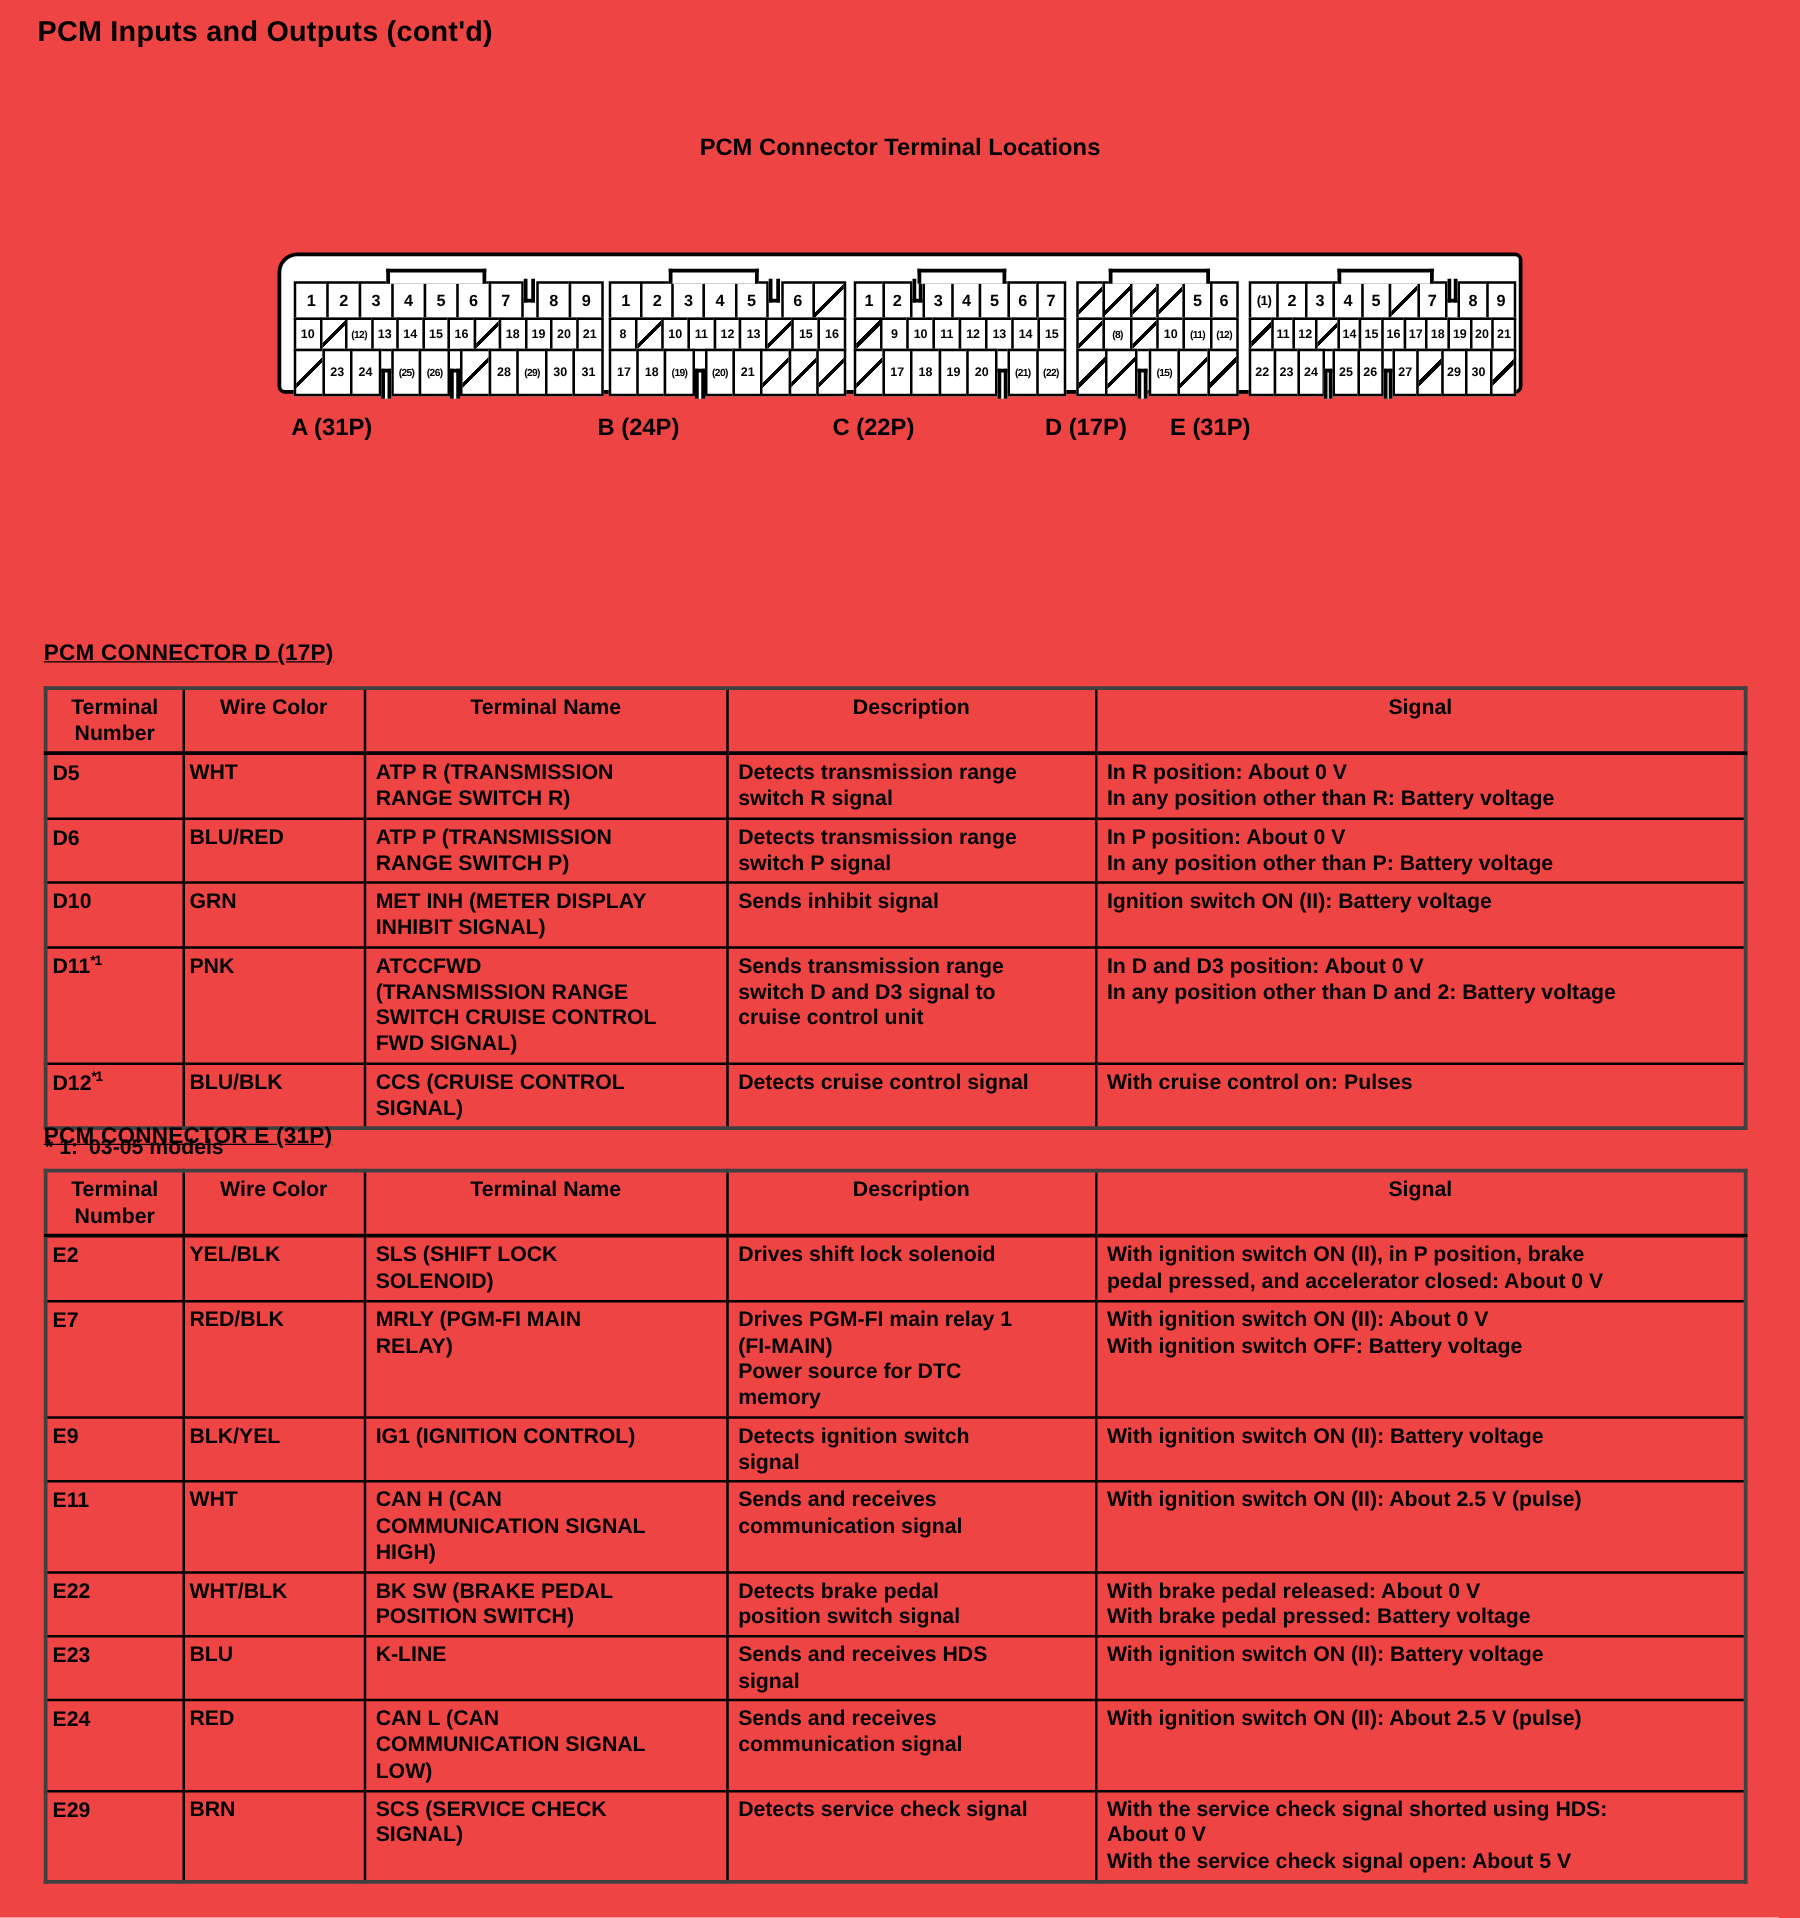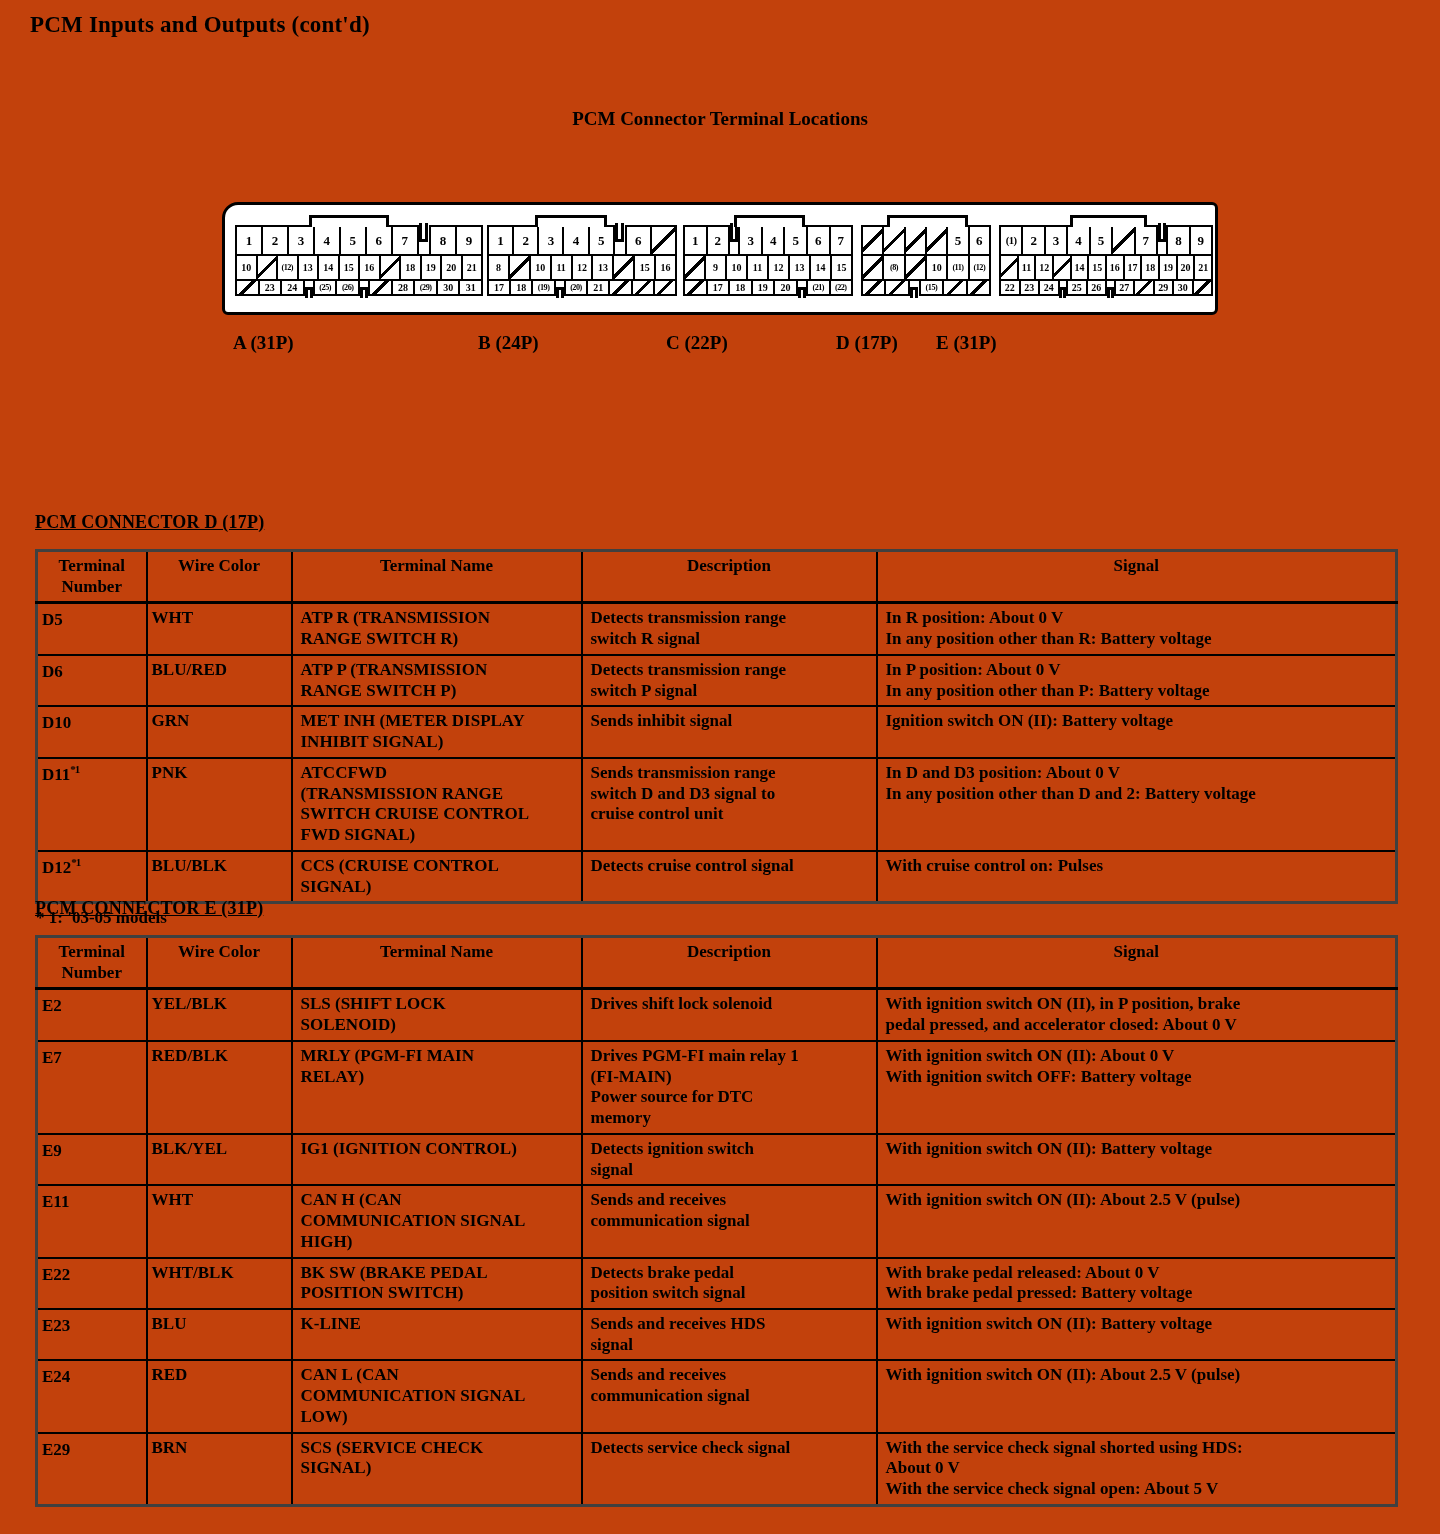--- a/index.html
+++ b/index.html
@@ -1,22 +1,22 @@
 <!DOCTYPE html>
 <html><head>
 <meta charset="utf-8">
 <style>
   * { box-sizing: border-box; margin: 0; padding: 0; }
   html, body { background: #e8e8e8; }
   .page {
     position: relative;
     width: 1440px; height: 1534px;
-    background: #c2410c;
+    background: #ef4444;
     color: #000;
-    font-family: Liberation Serif, serif;
+    font-family: Liberation Sans, sans-serif;
     overflow: hidden;
   }
   .doc-title {
     position: absolute; top: 12px; left: 30px;
     font-size: 23px; font-weight: bold; letter-spacing: 0.2px;
   }
   .diagram-title {
     position: absolute; top: 108px; left: 0; width: 100%;
     text-align: center; font-size: 19px; font-weight: bold;
   }
@@ -41,21 +41,21 @@
     background: #fff; position: relative; z-index: 2; margin-bottom: -2px;
   }
   .conn-0 .conn-tab { margin-left: 30%; width: 32%; }
   .conn-1 .conn-tab { margin-left: 25%; width: 38%; }
   .conn-2 .conn-tab { margin-left: 30%; width: 42%; }
   .conn-3 .conn-tab { margin-left: 20%; width: 62%; }
   .conn-4 .conn-tab { margin-left: 33%; width: 36%; }
   .conn-row { display: flex; }
   .conn-row.r0 { height: 31px; font-size: 13px; }
   .conn-row.r1 { height: 27px; font-size: 10px; margin-top: -2px; }
-  .conn-row.r2 { height: 17px; font-size: 10px; margin-top: -2px; }
+  .conn-row.r2 { height: 38px; font-size: 10px; margin-top: -2px; }
   .cell {
     flex: 1; min-width: 0;
     border: 2px solid #000; margin-left: -2px;
     background: #fff;
     display: flex; align-items: center; justify-content: center;
     font-weight: bold; white-space: nowrap; overflow: hidden;
   }
   .conn-row .cell:first-child { margin-left: 0; }
   .cell.paren { font-size: 0.82em; letter-spacing: -0.5px; }
   .cell.hatch {

